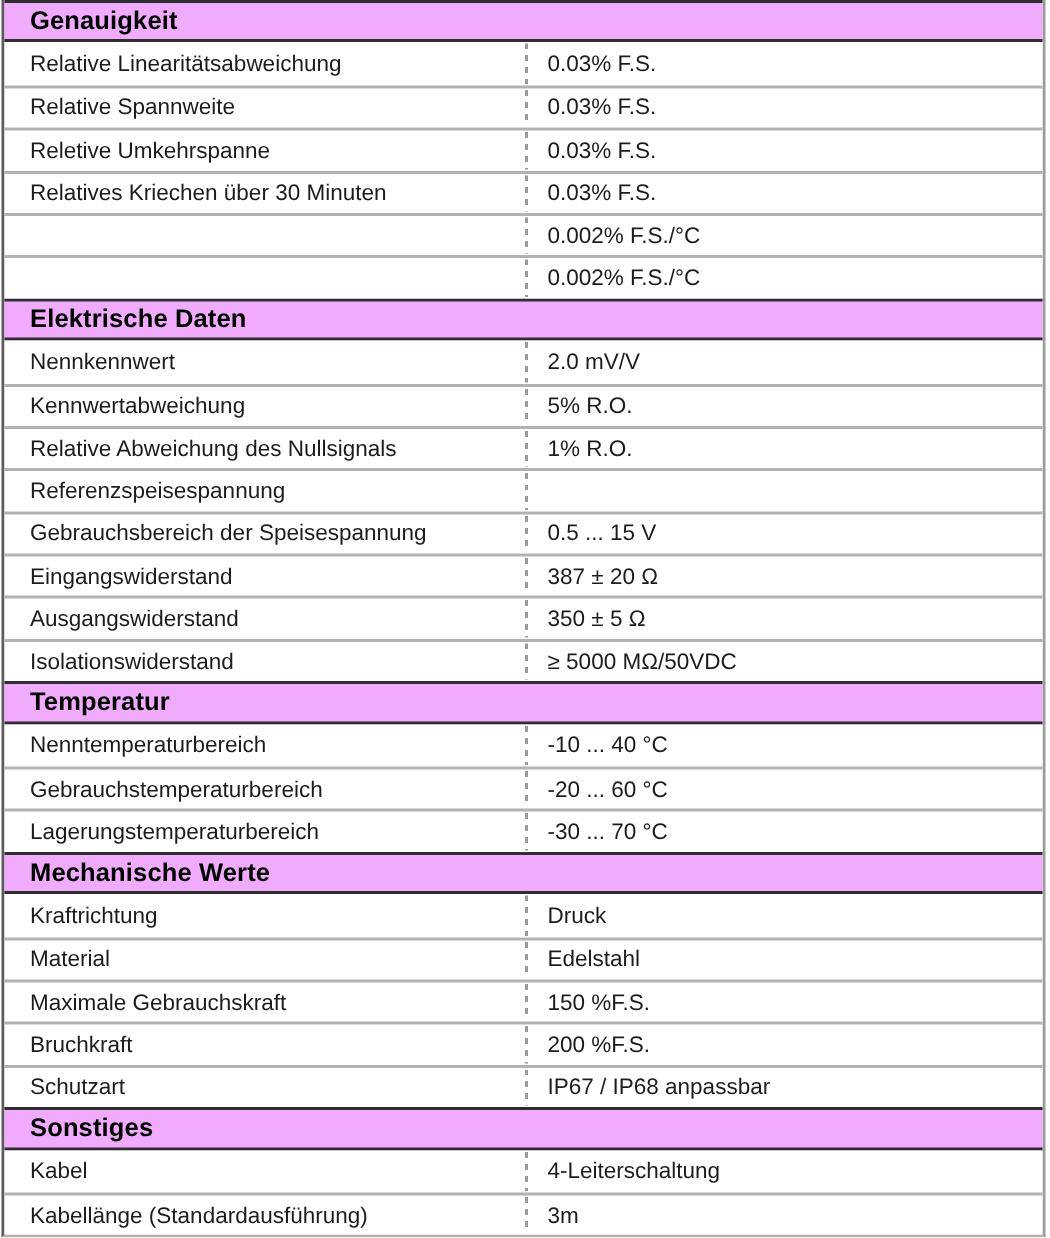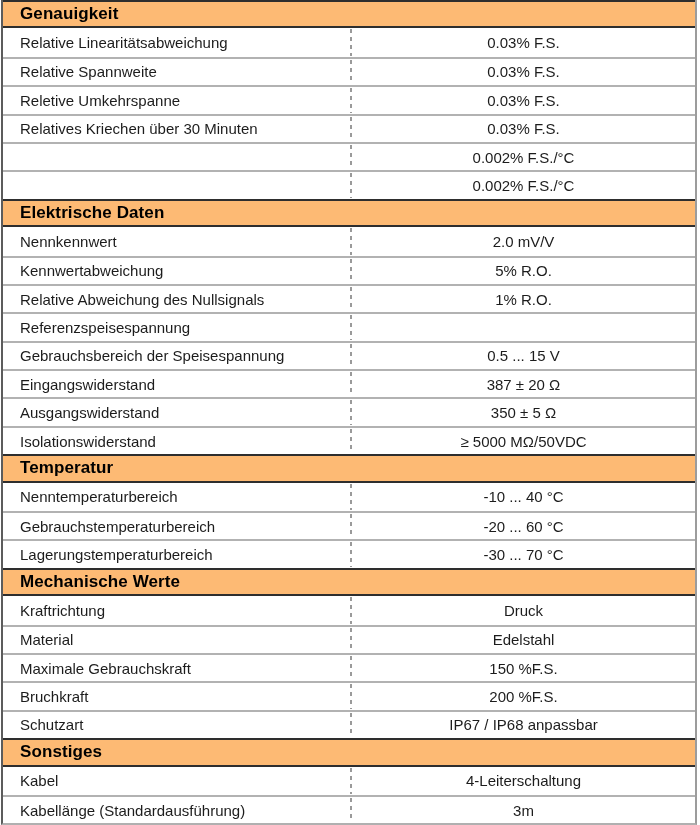--- a/index.html
+++ b/index.html
@@ -21,21 +21,21 @@
     left: 1px;
     width: 696px;
     box-sizing: border-box;
     border-left: 2px solid #5c5c5c;
     border-right: 2px solid #9c9c9c;
     border-bottom: 2px solid #b0b0b0;
   }
   .section-header {
     height: 28.4px;
     box-sizing: border-box;
-    background: #fdba74;
+    background: #f0abfc;
     border-top: 2px solid #2e2e2e;
     border-bottom: 2px solid #2e2e2e;
     display: flex;
     align-items: center;
     padding-left: 17px;
     font-size: 17px;
     font-weight: bold;
     color: #000000;
     letter-spacing: 0.1px;
   }
@@ -54,23 +54,22 @@
   }
   .row-label {
     position: absolute;
     left: 17px;
     right: 352px;
     white-space: nowrap;
     overflow: hidden;
   }
   .row-value {
     position: absolute;
-    left: 349px;
+    left: 362px;
     right: 0;
-    text-align: center;
     white-space: nowrap;
   }
   .column-divider {
     position: absolute;
     left: 347px;
     top: 1px;
     bottom: 1px;
     width: 2px;
     background-image: repeating-linear-gradient(
       to bottom,

